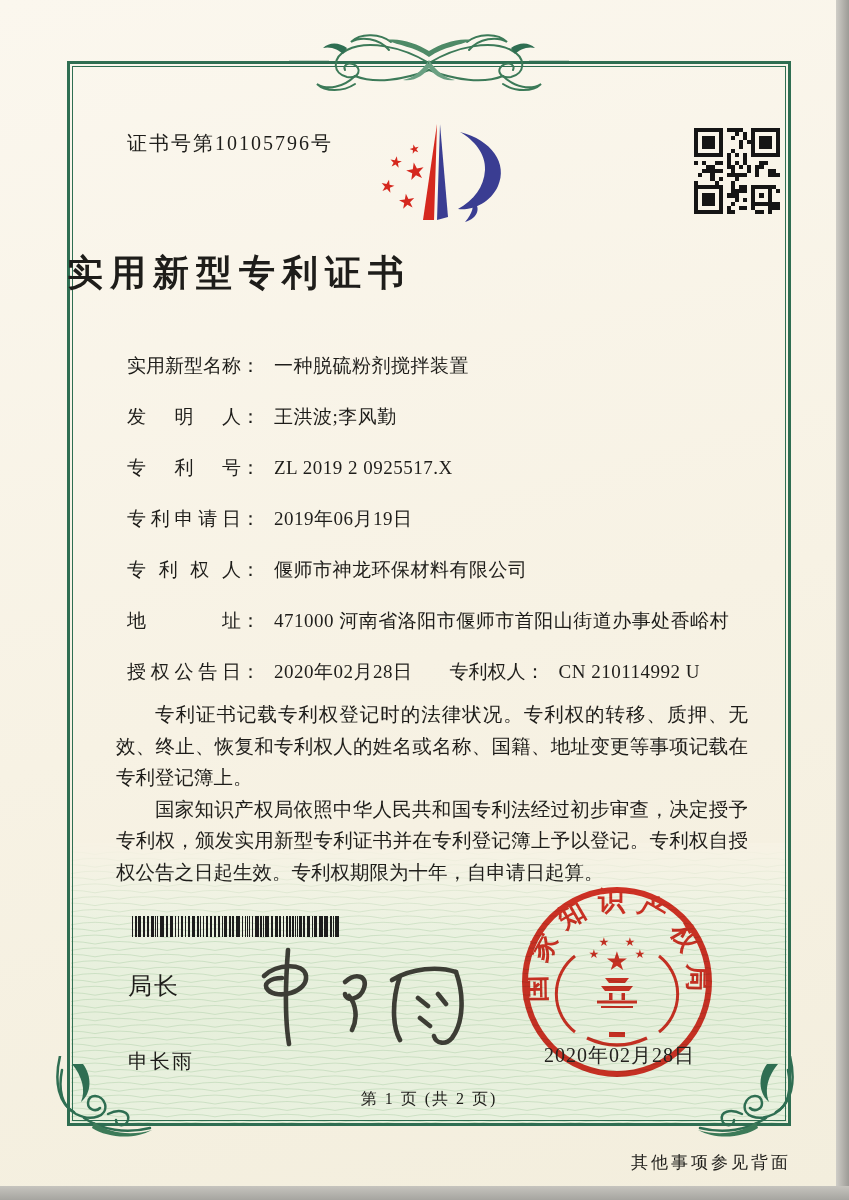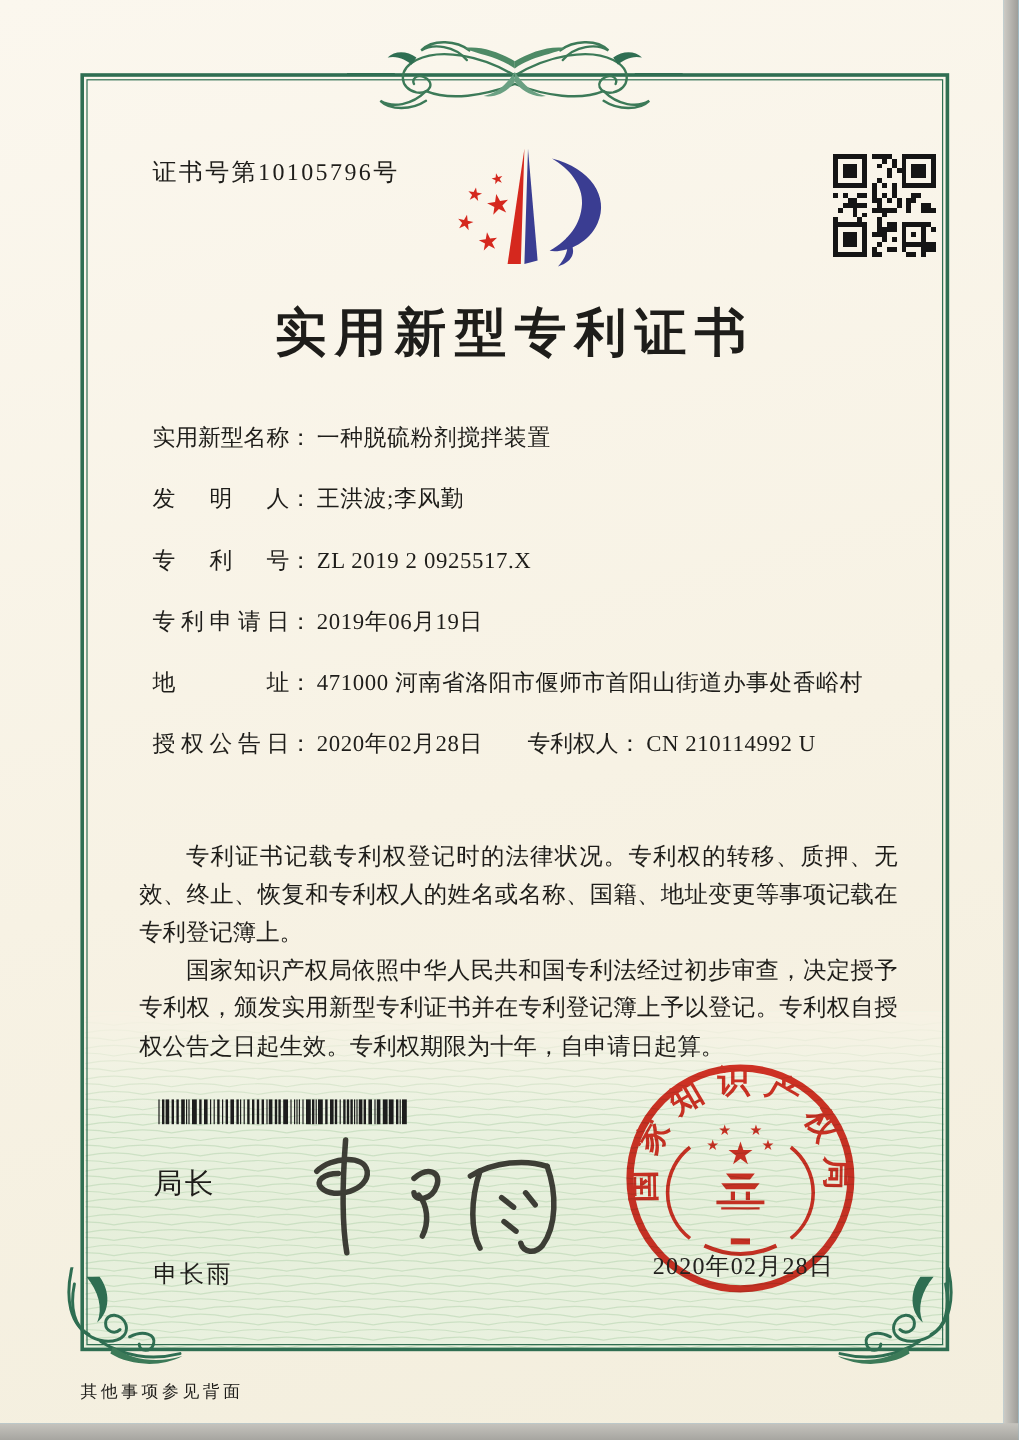--- a/index.html
+++ b/index.html
@@ -1,62 +1,62 @@
 <!DOCTYPE html>
 <html><head>
 <meta charset="utf-8">
 <style>
   html,body{margin:0;padding:0;background:#e9e8e4;}
-  .stage{position:relative;width:849px;height:1200px;margin:0 auto;background:#7dd3fc;overflow:hidden;
+  .stage{position:relative;width:849px;height:1200px;margin:0 auto;background:#fef9c3;overflow:hidden;
          font-family:"Liberation Serif","DejaVu Serif",serif;color:#1e1d1a;}
   .paper{position:absolute;left:0;top:0;width:836px;height:1186px;
          background:linear-gradient(165deg,#fbf7ee 0%,#f7f2e4 55%,#f3eedd 100%);}
   .edge-r{position:absolute;left:836px;top:0;width:13px;height:1200px;
           background:linear-gradient(90deg,#cfcdc7,#9c9b96);}
   .edge-b{position:absolute;left:0;top:1186px;width:849px;height:14px;
           background:linear-gradient(180deg,#c6c4be,#a6a5a0);}
 
   .borderbox{position:absolute;left:67px;top:61px;width:724px;height:1065px;
              border:3px solid #2f6e52;z-index:2;box-sizing:border-box;}
   .borderbox .inner{position:absolute;inset:2px;border:1px solid #2f6e52;}
 
   .green{position:absolute;left:71px;top:843px;width:716px;height:281px;z-index:1;overflow:hidden;
          background:linear-gradient(180deg,#eef4e5 0%,#e6efdb 60%,#e9f1df 100%);}
   .green .fade{position:absolute;left:0;top:0;width:100%;height:90px;
                background:linear-gradient(#f7f2e4,rgba(247,242,228,0));}
   .green svg{display:block;}
 
   .certno{position:absolute;left:127px;top:130px;font-size:20px;letter-spacing:2px;z-index:4;}
-  .title{position:absolute;left:67px;width:724px;top:249px;text-align:center;
-         font-size:43px;font-weight:bold;letter-spacing:7px;z-index:4;}
+  .title{position:absolute;left:67px;width:724px;top:249px;
+         font-size:36px;font-weight:bold;letter-spacing:7px;z-index:4;}
 
   .fields{position:absolute;left:127px;top:352px;width:640px;z-index:4;font-size:19px;}
   .frow{margin-bottom:23px;line-height:28px;white-space:nowrap;}
   .flabel{display:inline-block;width:114px;text-align:justify;text-align-last:justify;vertical-align:top;}
   .fcolon{display:inline-block;}
-  .fvalue{margin-left:4px;letter-spacing:.5px;text-align:right;}
+  .fvalue{margin-left:14px;letter-spacing:.5px;text-align:right;}
   .fgroup2{margin-left:37px;}
 
   .paras{position:absolute;left:116px;top:699px;width:632px;z-index:4;
          font-size:19.5px;line-height:31.5px;text-align:justify;}
   .paras p{margin:0;text-indent:2em;}
 
   .barcode{position:absolute;left:130px;top:916px;z-index:4;}
   .role{position:absolute;left:128px;top:970px;font-size:24px;letter-spacing:2px;z-index:5;}
   .dname{position:absolute;left:128px;top:1016px;font-size:20px;letter-spacing:2px;z-index:5;margin-top:32px;}
   .sig{position:absolute;left:242px;top:942px;z-index:5;}
 
   .seal{position:absolute;left:517px;top:882px;z-index:5;mix-blend-mode:multiply;opacity:.95;}
   .sealdate{position:absolute;left:527px;top:1042px;width:185px;text-align:center;
             font-size:20px;letter-spacing:1px;z-index:6;color:#23221f;}
 
   .pageinfo{position:absolute;left:67px;width:724px;top:1089px;text-align:center;
             font-size:16px;letter-spacing:2px;z-index:4;}
-  .backnote{position:absolute;left:67px;width:724px;top:1151px;text-align:left;
-            font-size:14px;letter-spacing:3px;z-index:4;}
+  .backnote{position:absolute;left:67px;width:724px;top:1151px;text-align:right;
+            font-size:17px;letter-spacing:3px;z-index:4;}
 
   .logo{position:absolute;left:362px;top:110px;width:180px;height:132px;z-index:4;}
   .logo svg{position:absolute;left:0;top:0;}
   .logo .star{position:absolute;color:#d5281e;line-height:1;font-family:"DejaVu Sans",sans-serif;}
 
   .qr{position:absolute;left:686px;top:120px;width:102px;height:102px;z-index:4;}
   .qr svg{shape-rendering:crispEdges;}
 
   .ornament-top{position:absolute;left:289px;top:30px;z-index:3;}
   .flourish{position:absolute;z-index:3;}
@@ -399,20 +399,23 @@
     <div class="frow">
       <span class="flabel">发明人</span><span class="fcolon">：</span><span class="fvalue">王洪波;李风勤</span>
     </div>
     <div class="frow">
       <span class="flabel">专利号</span><span class="fcolon">：</span><span class="fvalue">ZL 2019 2 0925517.X</span>
     </div>
     <div class="frow">
       <span class="flabel">专利申请日</span><span class="fcolon">：</span><span class="fvalue">2019年06月19日</span>
     </div>
     <div class="frow">
+      <span class="flabel">专利权人</span><span class="fcolon">：</span><span class="fvalue">偃师市神龙环保材料有限公司</span>
+    </div>
+    <div class="frow">
       <span class="flabel">地址</span><span class="fcolon">：</span><span class="fvalue">471000 河南省洛阳市偃师市首阳山街道办事处香峪村</span>
     </div>
     <div class="frow">
       <span><span class="flabel">授权公告日</span><span class="fcolon">：</span><span class="fvalue">2020年02月28日</span></span><span class="fgroup2"><span>专利权人</span><span class="fcolon">：</span><span class="fvalue">CN 210114992 U</span></span>
     </div>
   </div>
 
   <div class="paras">
     <p>专利证书记载专利权登记时的法律状况。专利权的转移、质押、无效、终止、恢复和专利权人的姓名或名称、国籍、地址变更等事项记载在专利登记簿上。</p>
     <p>国家知识产权局依照中华人民共和国专利法经过初步审查，决定授予专利权，颁发实用新型专利证书并在专利登记簿上予以登记。专利权自授权公告之日起生效。专利权期限为十年，自申请日起算。</p>
@@ -517,14 +520,15 @@
         <path d="M84,125 h32" stroke-width="2"></path>
         <path d="M58,74 A 48,48 0 0 0 58,150" stroke-width="3"></path>
         <path d="M142,74 A 48,48 0 0 1 142,150" stroke-width="3"></path>
         <path d="M70,156 q30,14 60,0" stroke-width="3.5"></path>
       </g>
       <rect x="92" y="150" width="16" height="5"></rect>
     </g>
   </svg>
   <div class="sealdate">2020年02月28日</div>
 
+  <div class="pageinfo">第 1 页 (共 2 页)</div>
   <div class="backnote">其他事项参见背面</div>
 </div>
 
 </body></html>

